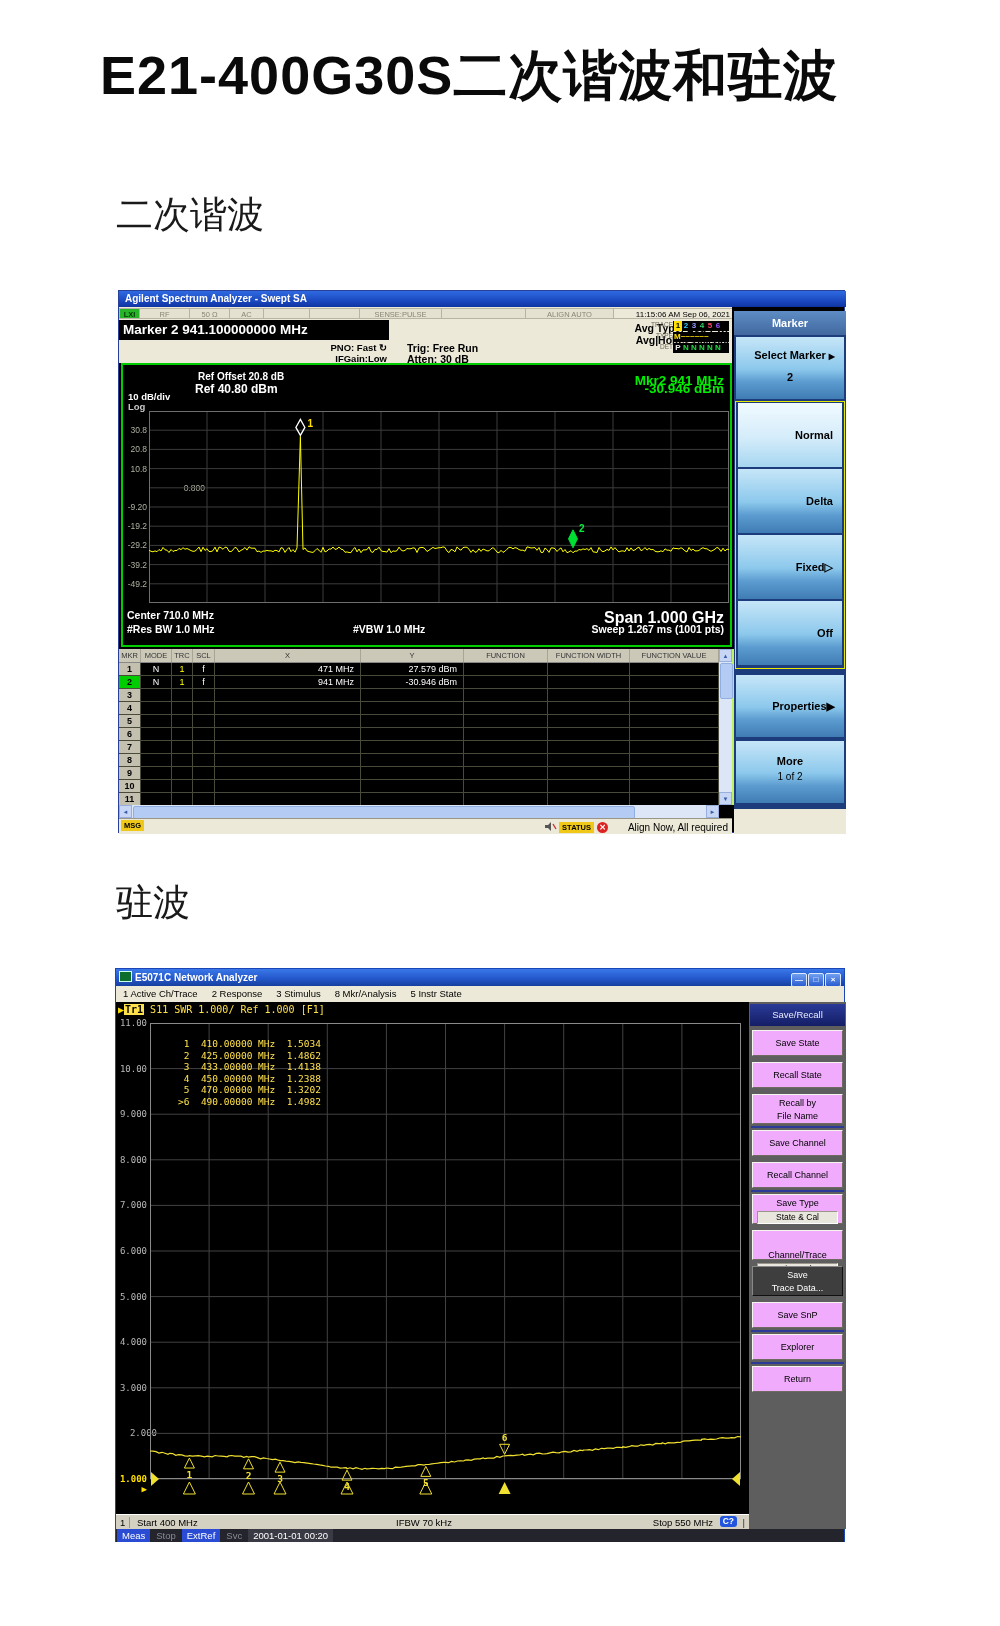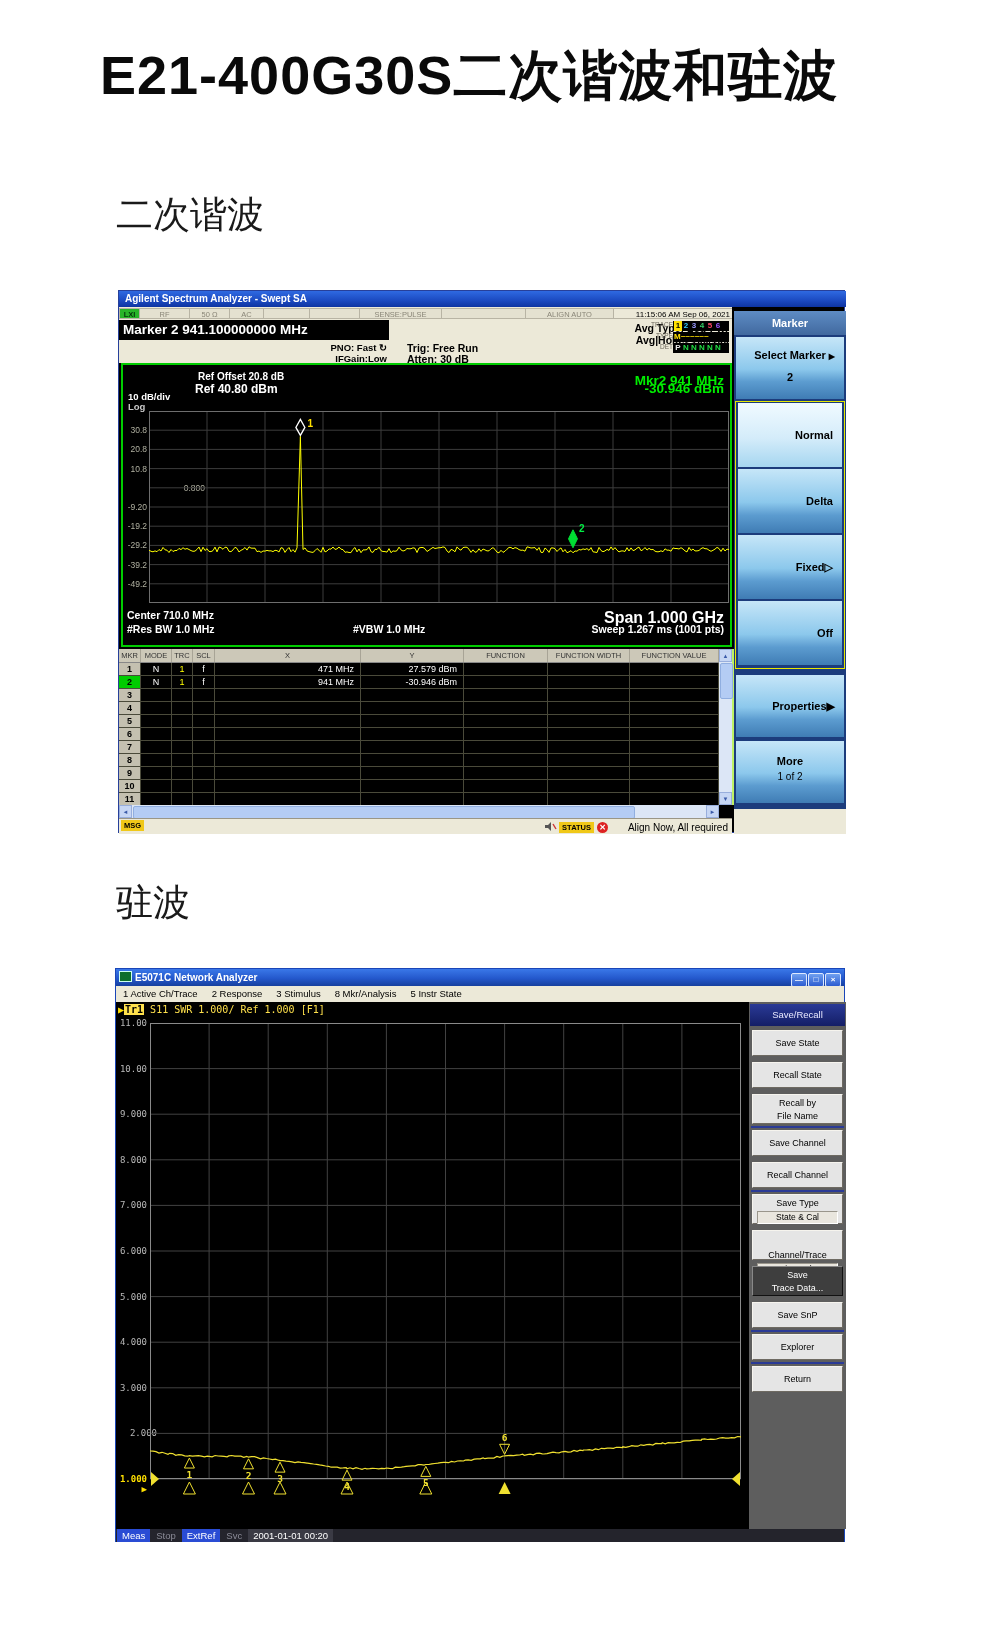--- a/index.html
+++ b/index.html
@@ -63,21 +63,21 @@
   .na-ylab.ref{color:#ffe000;font-weight:bold;}
   .na-readout{position:absolute;left:62px;top:36px;font-family:"DejaVu Sans Mono",monospace;font-size:9.5px;color:#ffe14c;line-height:11.5px;white-space:pre;}
   .na-statusbar{left:0;top:545px;width:637px;height:15px;background:#d4d0c2;border-top:1px solid #fff;font-size:9.5px;color:#000;line-height:15px;box-sizing:border-box;}
   .na-cal{display:inline-block;background:#2255dd;color:#fff;font-weight:bold;font-size:8.5px;border-radius:3px;padding:0px 3px;line-height:11px;vertical-align:1px;}
   .na-taskbar{left:0;top:560px;width:728px;height:13px;background:#24242c;font-size:9.5px;line-height:13px;text-align:left;}
   .na-tb-item{display:inline-block;padding:0 5px;color:#8a8a96;margin-left:1px;}
   .na-tb-item.on{background:#2a4cd4;color:#fff;}
   .na-tb-item.clock{color:#fff;background:#3a3a44;}
   .na-sidebar{left:633px;top:33px;width:97px;height:527px;background:#5e5e5e;}
   .na-side-hdr{position:absolute;left:1px;top:2px;width:95px;height:22px;background:linear-gradient(180deg,#2a3a96,#141e66);color:#e8e8ff;font-size:9.5px;line-height:22px;text-align:center;}
-  .nakey{position:absolute;left:3px;width:91px;background:#e5e5e5;border-top:1px solid #f6f4ee;border-left:1px solid #f6f4ee;border-right:1px solid #6e6a62;border-bottom:1px solid #6e6a62;color:#000;font-size:9px;text-align:center;box-sizing:border-box;}
+  .nakey{position:absolute;left:3px;width:91px;background:#f0abfc;border-top:1px solid #f6f4ee;border-left:1px solid #f6f4ee;border-right:1px solid #6e6a62;border-bottom:1px solid #6e6a62;color:#000;font-size:9px;text-align:center;box-sizing:border-box;}
   .nakey.dark{background:#3e3e3e;color:#fff;border-top-color:#888;border-left-color:#888;border-right-color:#111;border-bottom-color:#111;}
   .nakey .fld{display:block;margin:1px 4px 0 4px;background:#e9e6de;border:1px solid #9a968c;border-bottom-color:#fff;border-right-color:#fff;font-size:8.5px;line-height:11px;}
   .na-sep{position:absolute;left:2px;width:93px;height:2px;background:#2a3a96;}
 </style>
 </head>
 <body>
 
 <div class="abs page-title">E21-400G30S二次谐波和驻波</div>
 <div class="abs sec sec1">二次谐波</div>
 <div class="abs sec sec2">驻波</div>
@@ -420,22 +420,31 @@
         <polygon points="197,459 191,471 203,471" fill="none" stroke="#f0e030" stroke-width="1"></polygon>
         <polygon points="275.8,443.39888 270.8,453.39888 280.8,453.39888" fill="none" stroke="#f0e030" stroke-width="1"></polygon>
         <text x="275.8" y="463.39888" fill="#f0e030" font-size="9.5" font-weight="bold" text-anchor="middle" font-family="DejaVu Sans Mono,monospace">5</text>
         <polygon points="275.8,459 269.8,471 281.8,471" fill="none" stroke="#f0e030" stroke-width="1"></polygon>
         <text x="354.59999999999997" y="418.28208" fill="#f0e030" font-size="9.5" font-weight="bold" text-anchor="middle" font-family="DejaVu Sans Mono,monospace">6</text>
         <polygon points="354.59999999999997,431.28208 349.59999999999997,421.28208 359.59999999999997,421.28208" fill="none" stroke="#f0e030" stroke-width="1"></polygon>
         <polygon points="354.59999999999997,459 348.59999999999997,471 360.59999999999997,471" fill="#f0e030"></polygon>
         <polygon points="1,449 9,456 1,463" fill="#f0e030"></polygon>
         <polygon points="590,449 582,456 590,463" fill="#f0e030"></polygon>
       </svg>
-  </div>
-
+    <div class="na-readout" id="na-readout"><div> 1  410.00000 MHz  1.5034</div><div> 2  425.00000 MHz  1.4862</div><div> 3  433.00000 MHz  1.4138</div><div> 4  450.00000 MHz  1.2388</div><div> 5  470.00000 MHz  1.3202</div><div>&gt;6  490.00000 MHz  1.4982</div></div>
+  </div>
+
+  <div class="abs na-statusbar">
+    <span style="margin-left:4px;border-right:1px solid #9a9688;padding-right:4px;">1</span>
+    <span style="margin-left:4px;">Start 400 MHz</span>
+    <span style="position:absolute;left:280px;">IFBW 70 kHz</span>
+    <span style="position:absolute;right:40px;">Stop 550 MHz</span>
+    <span class="na-cal" style="position:absolute;right:16px;top:1px;">C?</span>
+    <span style="position:absolute;right:8px;color:#333;">|</span>
+  </div>
   <div class="abs na-taskbar" id="na-taskbar"><span class="na-tb-item on">Meas</span><span class="na-tb-item">Stop</span><span class="na-tb-item on">ExtRef</span><span class="na-tb-item">Svc</span><span class="na-tb-item clock">2001-01-01 00:20</span><span style="display:inline-block;width:4px;"></span></div>
 
   <div class="abs na-sidebar">
     <div class="na-side-hdr">Save/Recall</div>
     <div id="na-side-btns">
         <div class="nakey" style="top:28px;height:26px;padding-top:0px;line-height:26px;">
           <div style="line-height:13px;line-height:24px;">Save State</div>
         </div>
         <div class="nakey" style="top:60px;height:26px;padding-top:0px;line-height:26px;">
           <div style="line-height:13px;line-height:24px;">Recall State</div>

